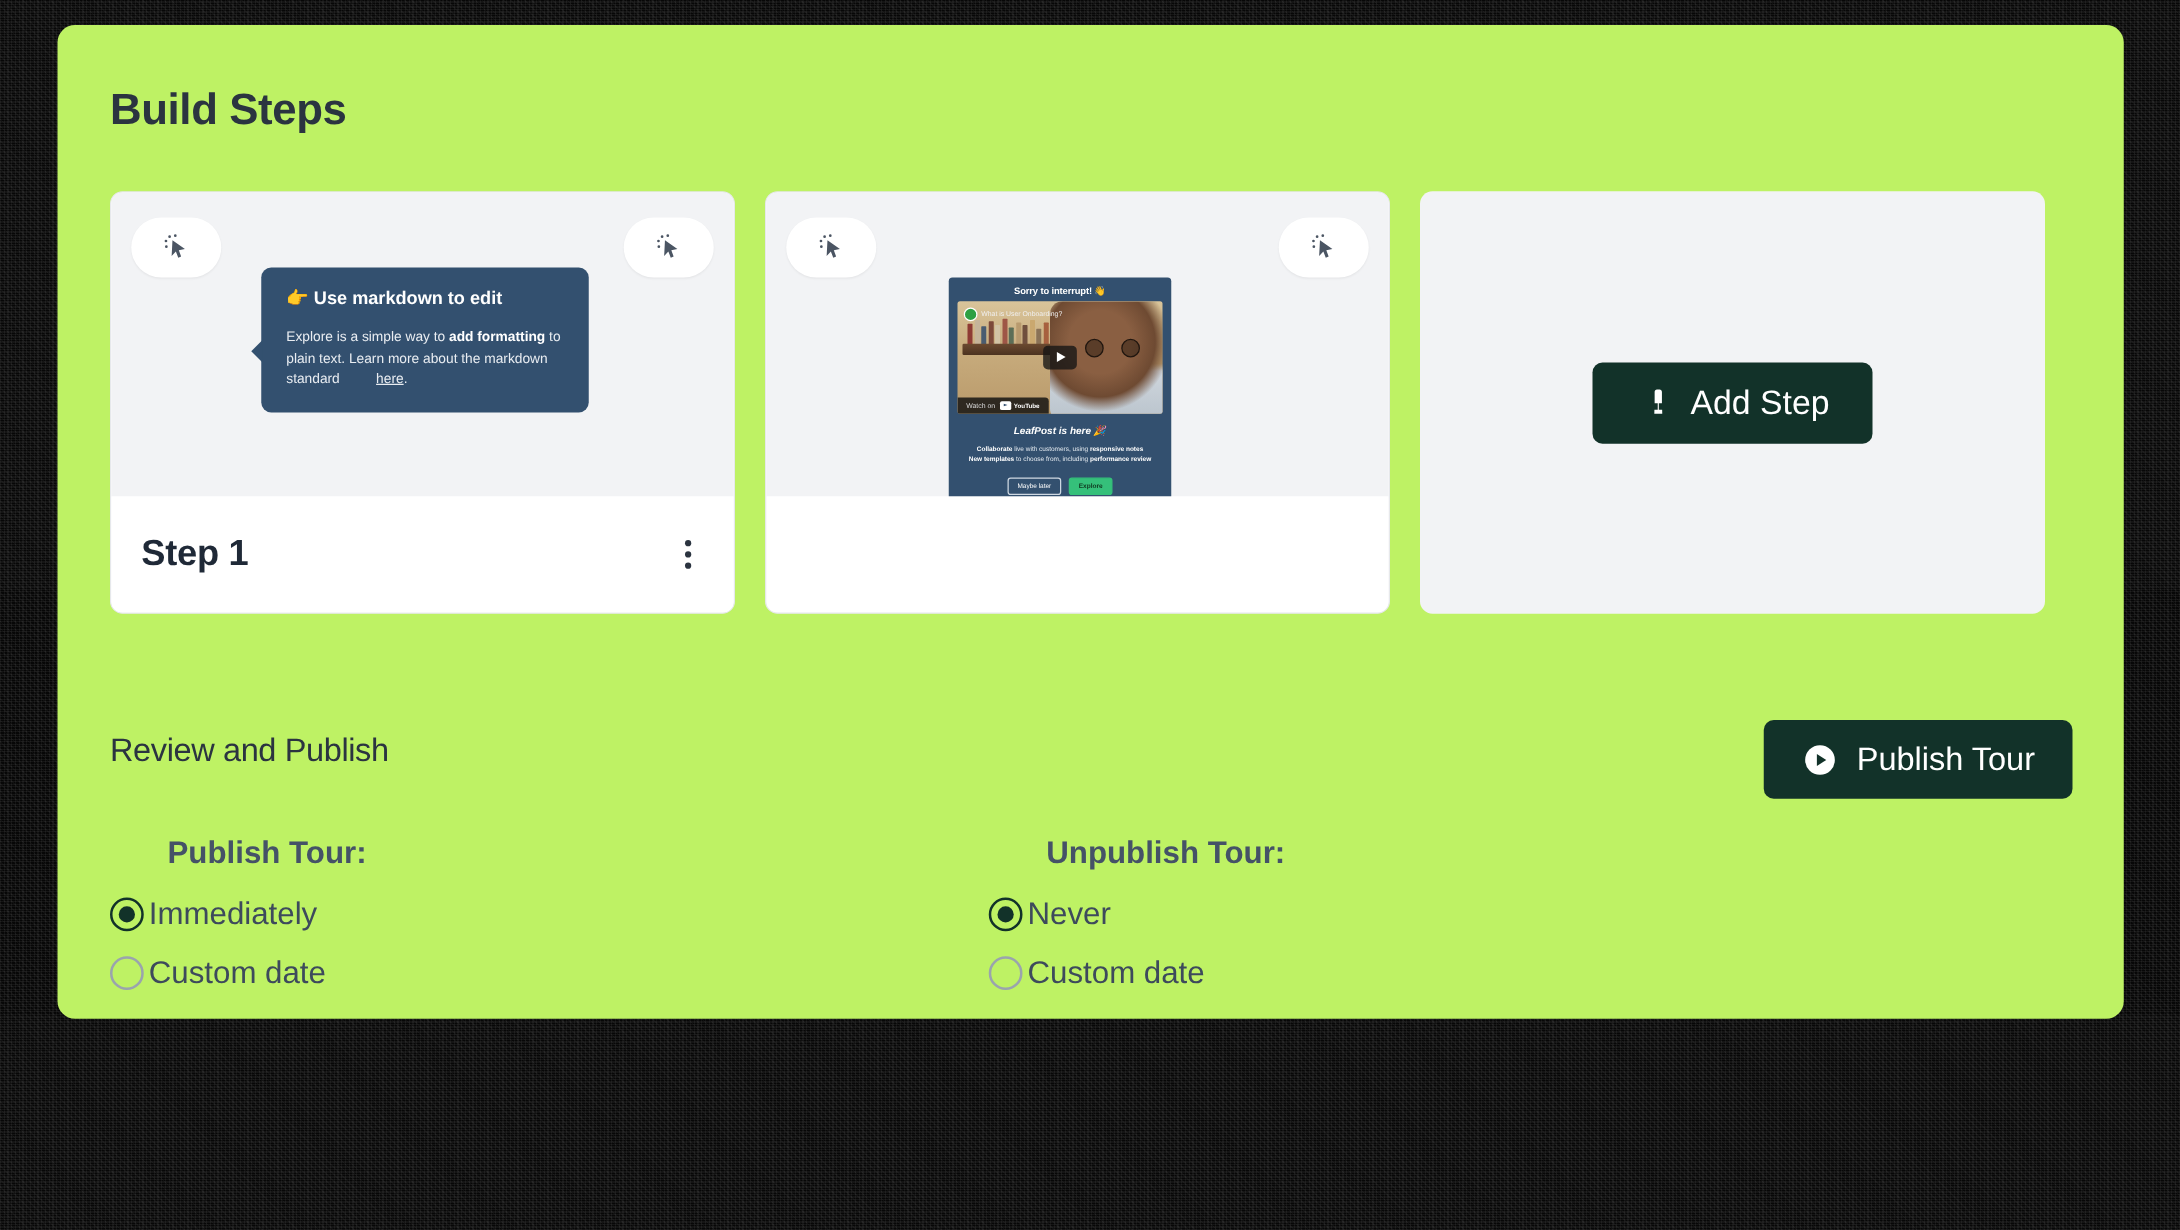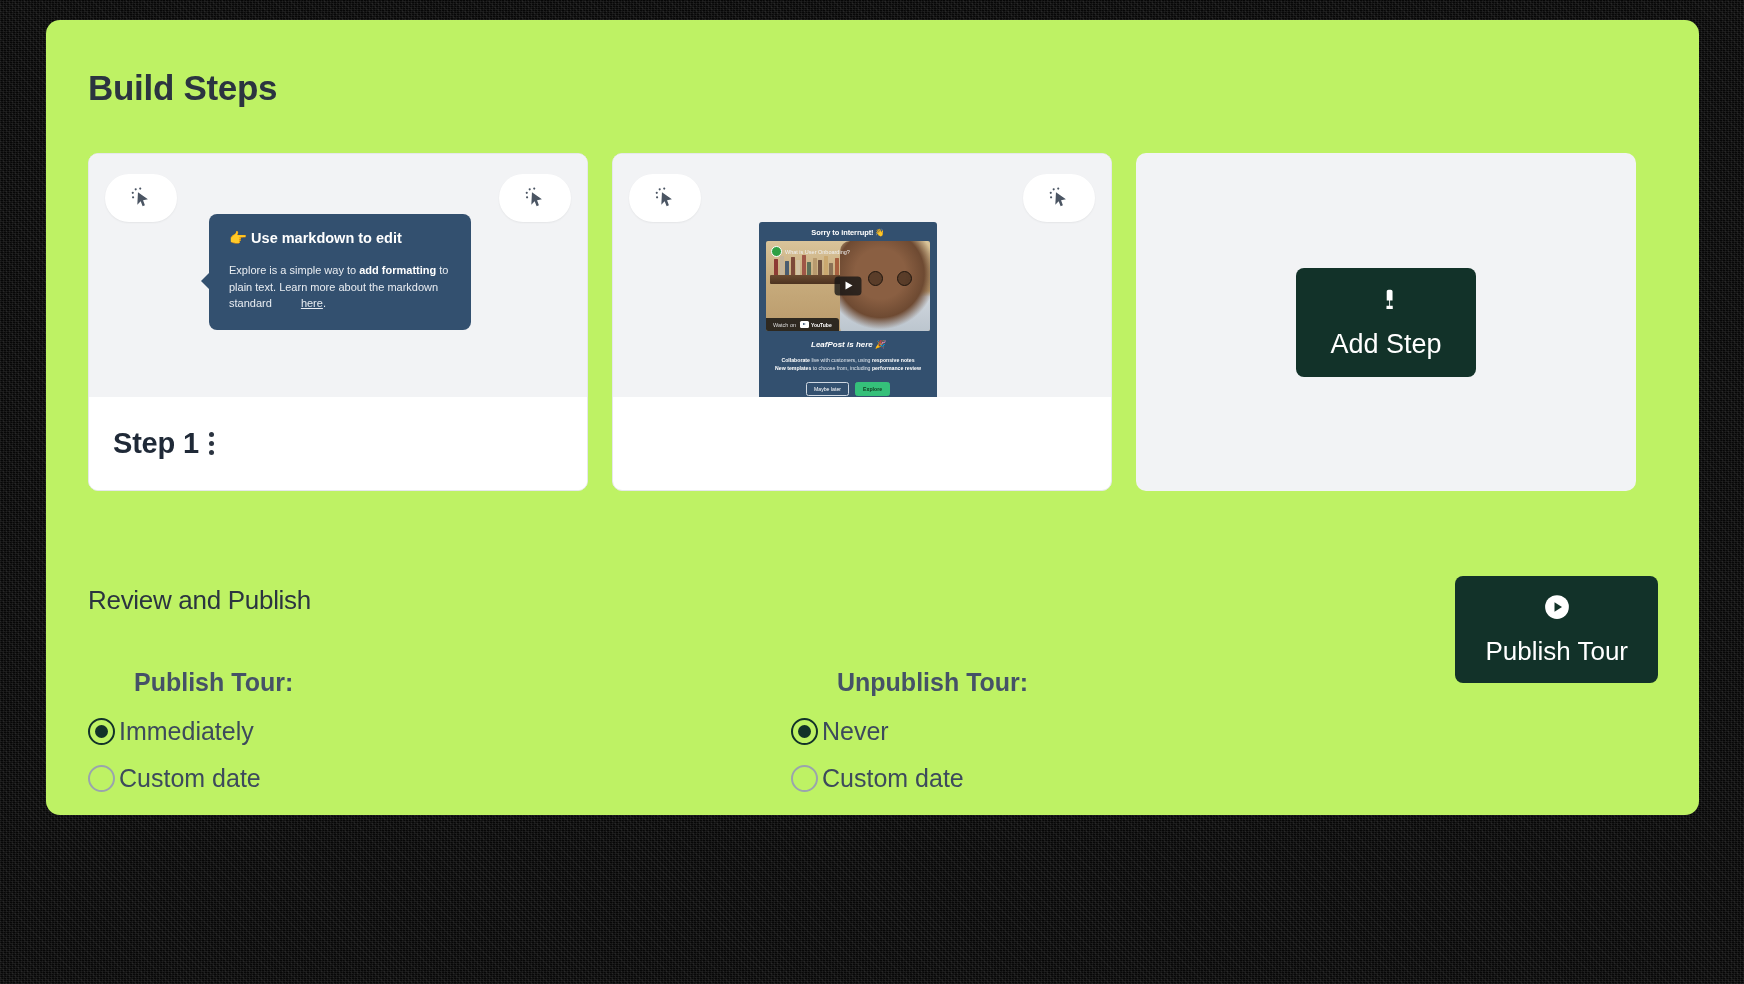--- a/index.html
+++ b/index.html
@@ -53,21 +53,21 @@
     display: flex; flex-direction: column;
   }
   .card-preview {
     height: 243px;
     background: #f2f3f5;
     position: relative;
     overflow: hidden;
   }
   .card-footer {
     flex: 1;
-    display: flex; align-items: center; 
+    display: flex; align-items: center; justify-content: space-between;
     padding: 0 24px;
     background: #fff;
   }
   .card-title {
     font-size: 29px; font-weight: 700; color: #1f2937;
     letter-spacing: -0.2px;
   }
   .kebab {
     width: 26px; height: 34px;
     display: flex; flex-direction: column; align-items: center; justify-content: center;
@@ -239,21 +239,20 @@
     background: #f2f3f5;
     border-radius: 10px;
     display: flex; align-items: center; justify-content: center;
   }
   .btn-dark {
     background: #123229; color: #ffffff;
     border: none; border-radius: 8px;
     display: inline-flex; align-items: center; gap: 14px;
     cursor: pointer;
     font-family: inherit;
-    flex-direction: column;
   }
   .btn-add {
     padding: 17px 34px;
     font-size: 27px; font-weight: 500;
   }
 
   
   .h2 {
     position: absolute;
     left: 42px; top: 565px;

